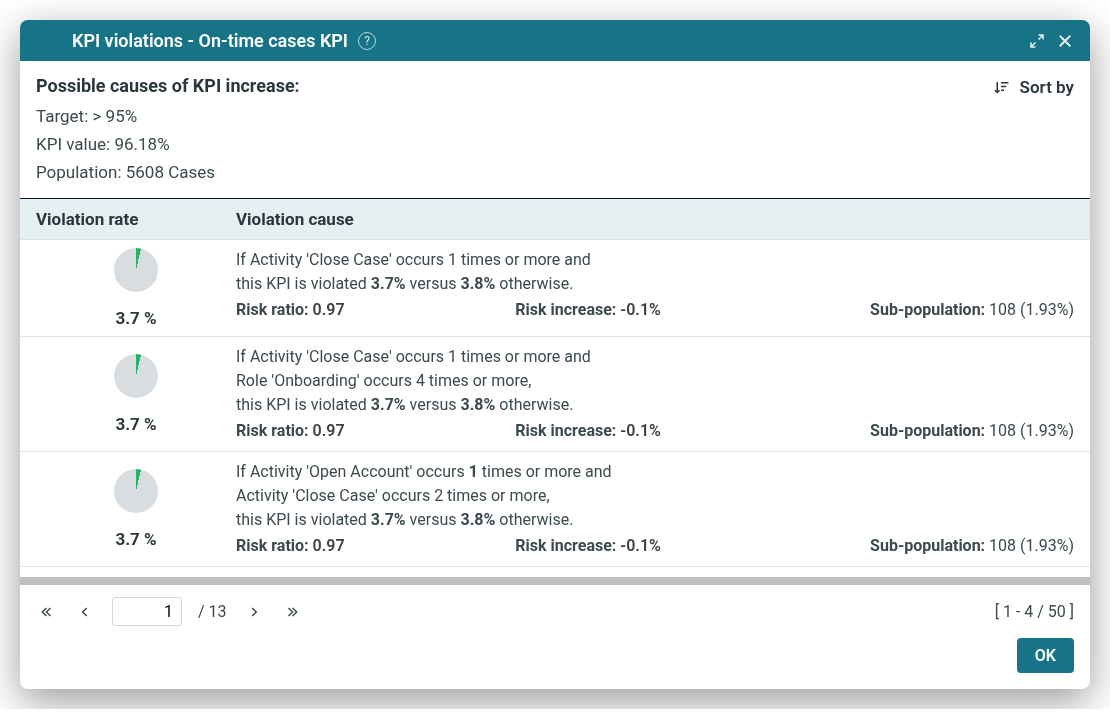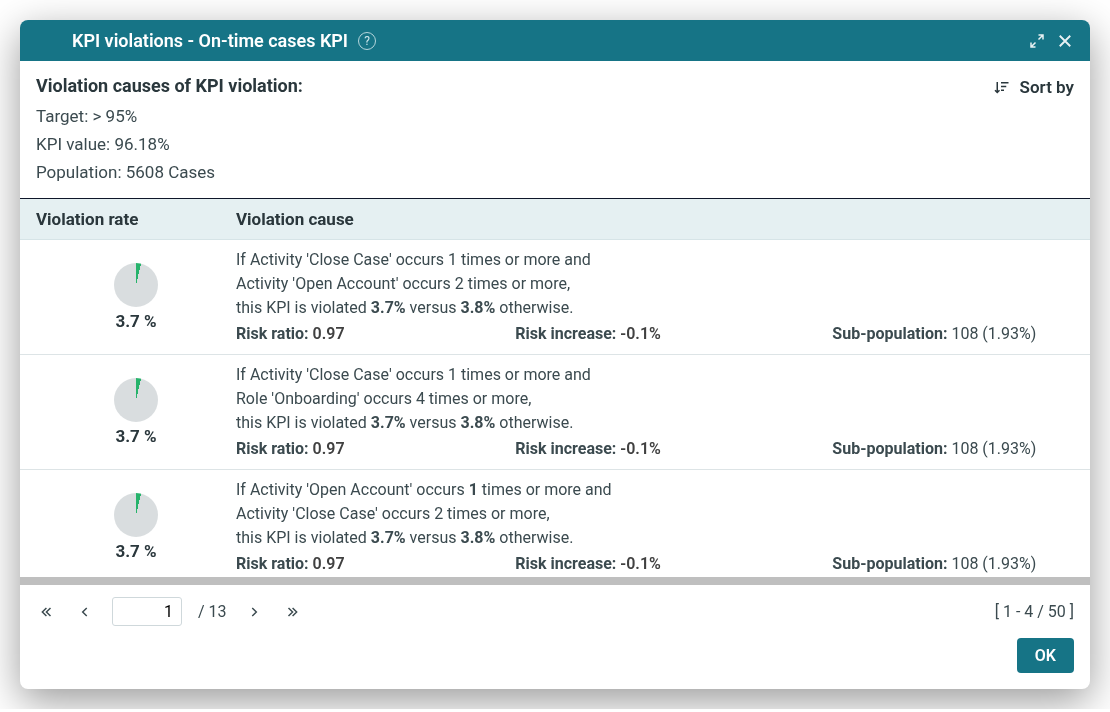--- a/index.html
+++ b/index.html
@@ -61,37 +61,37 @@
       display: flex;
       border-bottom: 1px solid #dde4e6;
       padding: 8px 16px 8px 16px;
     }
     .rate-cell {
       width: 200px;
       display: flex;
       flex-direction: column;
       align-items: center;
       justify-content: center;
-      gap: 4px;
+      gap: 16px;
     }
     .pie {
       width: 44px; height: 44px;
       border-radius: 50%;
       position: relative;
     }
     .rate-cell .val { font-size: 17px; font-weight: 700; color: #2a373c; }
     .cause-cell { flex: 1; font-size: 16px; color: #3b4a4f; line-height: 1.5; }
     .cause-cell .bold { font-weight: 700; }
     .metrics {
       display: grid;
       grid-template-columns: 1fr 1fr 1fr;
       margin-top: 2px;
     }
     .metrics .green { color: #404040; font-weight: 600; }
-    .metrics .right { text-align: center; }
+    .metrics .right { text-align: right; }
     .pager {
       display: flex;
       align-items: center;
       padding: 12px 16px;
       gap: 16px;
       color: #3b4a4f;
       font-size: 16px;
     }
     .pager .arrow svg { width: 14px; height: 14px; }
     .pager .arrow { cursor: pointer; padding: 4px; display: flex; }
@@ -126,21 +126,21 @@
     </span>
     <span class="tb-icon">
       <svg viewBox="0 0 24 24" fill="none" stroke="#fff" stroke-width="2.5">
           <path d="M5 5 L19 19 M19 5 L5 19"></path>
         </svg>
     </span>
   </div>
 
   <div class="summary">
     <div class="summary-left">
-      <h2>Violation causes of KPI violation:</h2>
+      <h2>Possible causes of KPI increase:</h2>
       <div><span>Target:</span> <span>&gt; 95%</span></div>
       <div><span>KPI value:</span> <span>96.18%</span></div>
       <div><span>Population:</span> <span>5608 Cases</span></div>
     </div>
     <div class="sort-by">
       <svg width="18" height="18" viewBox="0 0 24 24" fill="none" stroke="#2a373c" stroke-width="2">
         <path d="M7 4 L7 18 M4 15 L7 18 L10 15"></path>
         <path d="M12 5 L22 5 M12 10 L19 10 M12 15 L16 15"></path>
       </svg>
       <span>Sort by</span>
@@ -154,21 +154,20 @@
 
   <div class="list-wrap">
 
     <div class="row">
       <div class="rate-cell">
         <div class="pie" style="background: conic-gradient(#26b36b 0deg 13deg, #d9dddf 13deg 360deg);"></div>
         <div class="val">3.7 %</div>
       </div>
       <div class="cause-cell">
         <div>If Activity 'Close Case' occurs 1 times or more and</div>
-        <div>Activity 'Open Account' occurs 2 times or more,</div>
         <div><span>this KPI is violated</span> <span class="bold">3.7%</span> <span>versus</span> <span class="bold">3.8%</span> <span>otherwise.</span></div>
         <div class="metrics">
           <div><span class="bold">Risk ratio:</span> <span class="green">0.97</span></div>
           <div><span class="bold">Risk increase:</span> <span class="green">-0.1%</span></div>
           <div class="right"><span class="bold">Sub-population:</span> <span>108 (1.93%)</span></div>
         </div>
       </div>
     </div>
 
     <div class="row">

